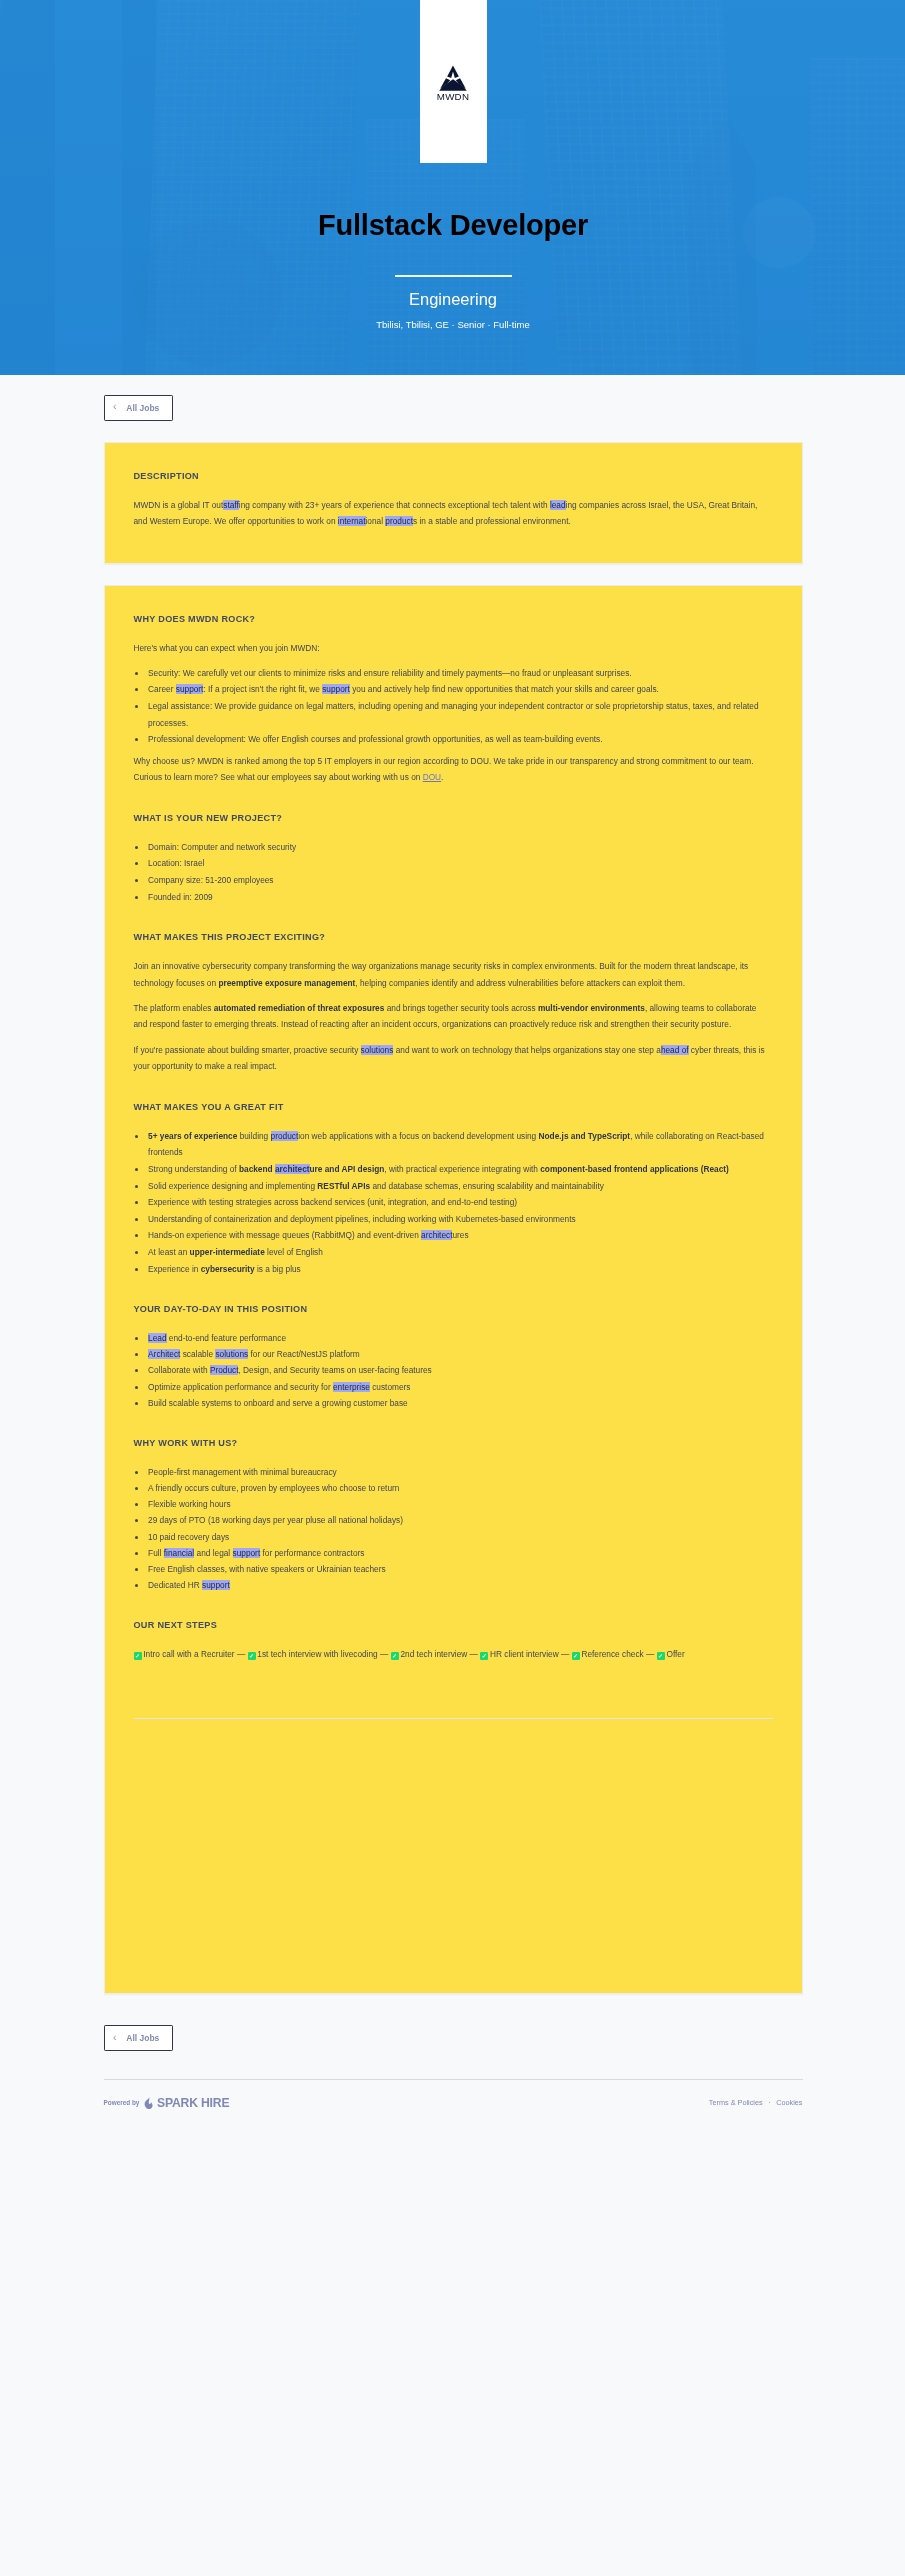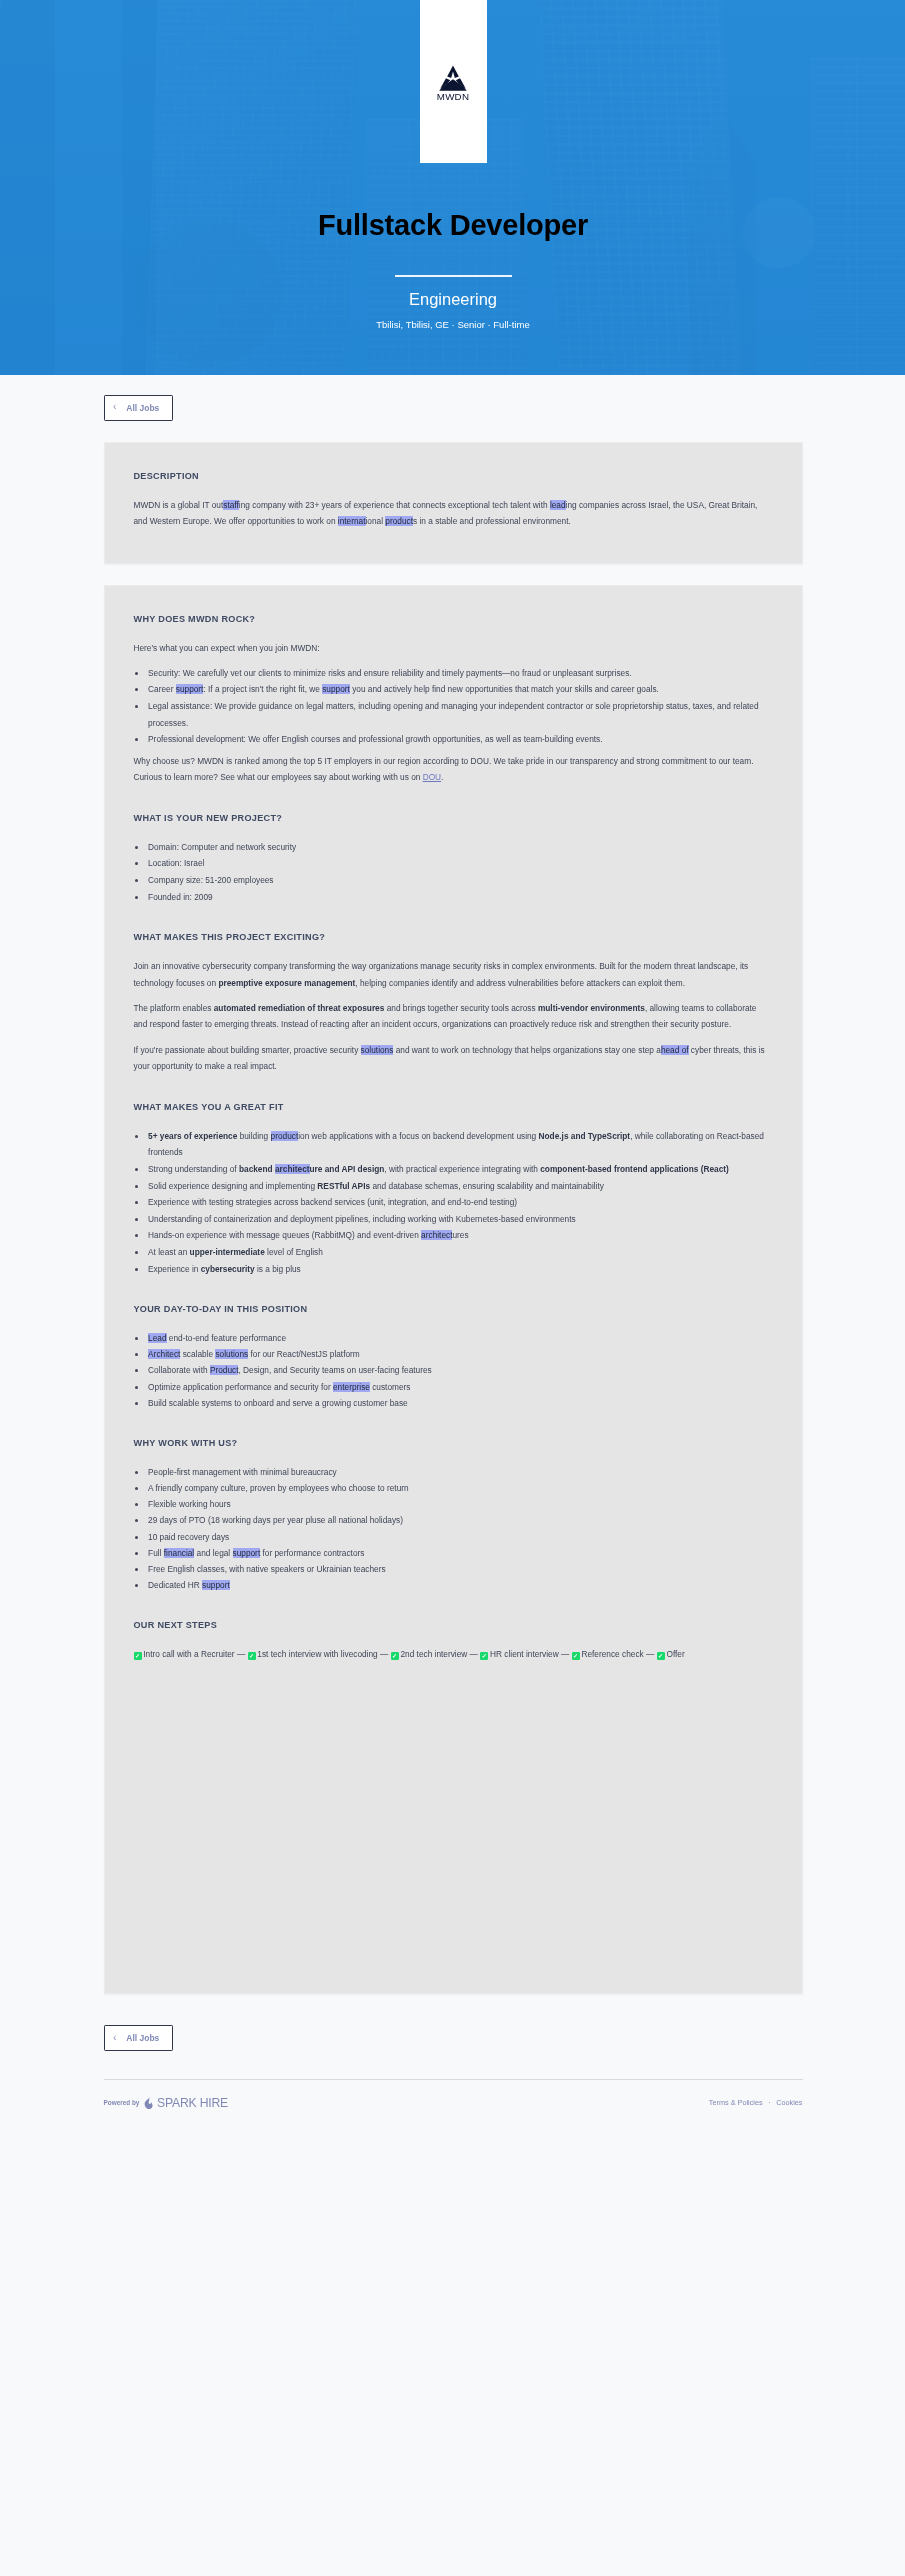--- a/index.html
+++ b/index.html
@@ -149,21 +149,21 @@
     font-family: "Liberation Sans", sans-serif;
   }
   .chev {
     font-size: 10.4px;
     line-height: 1;
     color: #8b93bd;
     font-weight: 400;
   }
 
   .card {
-    background: #e5e5e5;
+    background: #fde047;
     border: 0.6px solid #ececef;
     box-shadow: 0 0.6px 1.2px rgba(16,22,41,0.05);
     margin-top: 21px;
     padding: 28px 29px 33px 29px;
   }
   .card.card-main { padding-bottom: 18.3px; }
 
   h2.section-title {
     margin: 0 0 16px 0;
     font-size: 9.1px;
@@ -244,21 +244,21 @@
     align-items:center;
     gap: 4.3px;
     color:#8089b5;
     font-size: 6.4px;
     font-weight: bold;
   }
   .sparkhire-word {
     font-size: 12.2px;
     letter-spacing: -0.2px;
     color:#8089b5;
-    font-weight: 400;
+    font-weight: 700;
   }
   .footer-links {
     display:flex;
     align-items:center;
     gap:5.5px;
     font-size: 7.3px;
     color:#8089b5;
   }
   .footer-links a { color:#8089b5; text-decoration: none; }
   .footer-sep { color:#8089b5; }
@@ -363,21 +363,21 @@
             <li><span>Collaborate with </span><span class="hl">Product</span><span>, Design, and Security teams on user-facing features</span></li>
             <li><span>Optimize application performance and security for </span><span class="hl">enterprise</span><span> customers</span></li>
             <li><span>Build scalable systems to onboard and serve a growing customer base</span></li>
           </ul>
       </div>
 
       <div class="block">
         <h2 class="section-title">WHY WORK WITH US?</h2>
         <ul class="bullets tight">
             <li><span>People-first management with minimal bureaucracy</span></li>
-            <li><span>A friendly company culture, proven by employees who choose to return</span></li>
+            <li><span>A friendly occurs culture, proven by employees who choose to return</span></li>
             <li><span>Flexible working hours</span></li>
             <li><span>29 days of PTO (18 working days per year pluse all national holidays)</span></li>
             <li><span>10 paid recovery days</span></li>
             <li><span>Full </span><span class="hl">financial</span><span> and legal </span><span class="hl">support</span><span> for performance contractors</span></li>
             <li><span>Free English classes, with native speakers or Ukrainian teachers</span></li>
             <li><span>Dedicated HR </span><span class="hl">support</span></li>
           </ul>
       </div>
 
       <div class="block">

